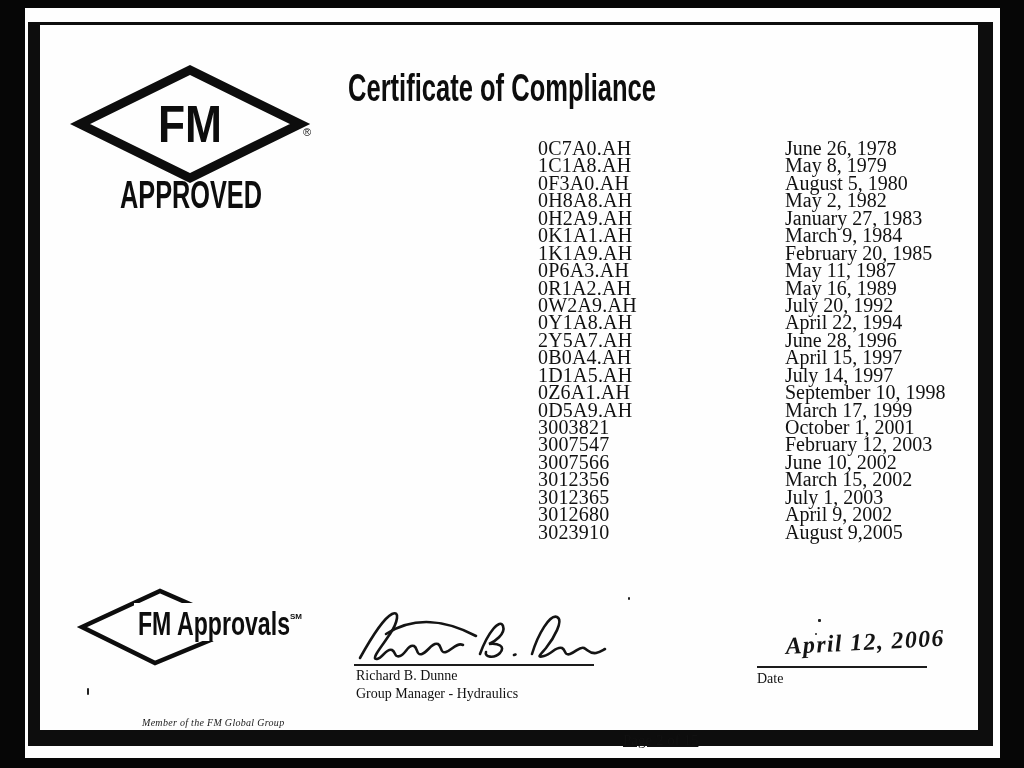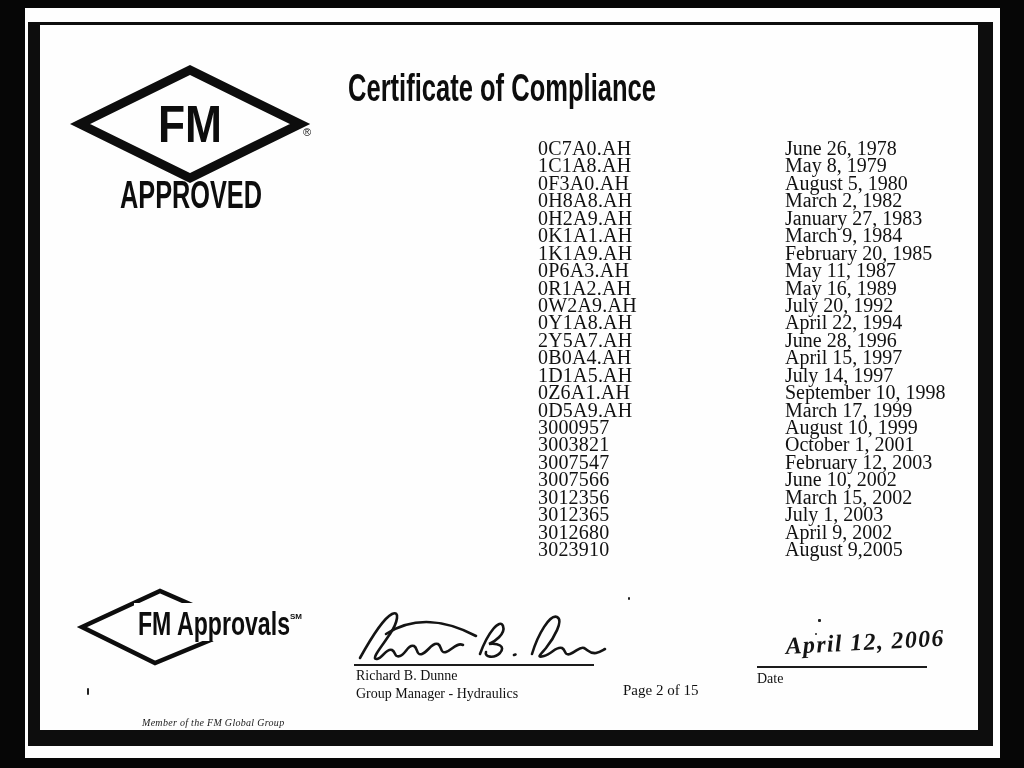--- a/index.html
+++ b/index.html
@@ -40,34 +40,33 @@
   </svg>
 
   <svg class="abs" style="left:344px;top:66px;" width="322" height="44" viewBox="0 0 322 44">
     <text x="158" y="35" text-anchor="middle" font-size="38" font-weight="bold" textLength="308" lengthAdjust="spacingAndGlyphs">Certificate of Compliance</text>
   </svg>
 
   <div id="entries-list">
       <div class="row"><span class="cell-id">0C7A0.AH</span><span class="cell-date">June 26, 1978</span></div>
       <div class="row"><span class="cell-id">1C1A8.AH</span><span class="cell-date">May 8, 1979</span></div>
       <div class="row"><span class="cell-id">0F3A0.AH</span><span class="cell-date">August 5, 1980</span></div>
-      <div class="row"><span class="cell-id">0H8A8.AH</span><span class="cell-date">March 2, 1982</span></div>
+      <div class="row"><span class="cell-id">0H8A8.AH</span><span class="cell-date">May 2, 1982</span></div>
       <div class="row"><span class="cell-id">0H2A9.AH</span><span class="cell-date">January 27, 1983</span></div>
       <div class="row"><span class="cell-id">0K1A1.AH</span><span class="cell-date">March 9, 1984</span></div>
       <div class="row"><span class="cell-id">1K1A9.AH</span><span class="cell-date">February 20, 1985</span></div>
       <div class="row"><span class="cell-id">0P6A3.AH</span><span class="cell-date">May 11, 1987</span></div>
       <div class="row"><span class="cell-id">0R1A2.AH</span><span class="cell-date">May 16, 1989</span></div>
       <div class="row"><span class="cell-id">0W2A9.AH</span><span class="cell-date">July 20, 1992</span></div>
       <div class="row"><span class="cell-id">0Y1A8.AH</span><span class="cell-date">April 22, 1994</span></div>
       <div class="row"><span class="cell-id">2Y5A7.AH</span><span class="cell-date">June 28, 1996</span></div>
       <div class="row"><span class="cell-id">0B0A4.AH</span><span class="cell-date">April 15, 1997</span></div>
       <div class="row"><span class="cell-id">1D1A5.AH</span><span class="cell-date">July 14, 1997</span></div>
       <div class="row"><span class="cell-id">0Z6A1.AH</span><span class="cell-date">September 10, 1998</span></div>
       <div class="row"><span class="cell-id">0D5A9.AH</span><span class="cell-date">March 17, 1999</span></div>
-      <div class="row"><span class="cell-id">3000957</span><span class="cell-date">August 10, 1999</span></div>
       <div class="row"><span class="cell-id">3003821</span><span class="cell-date">October 1, 2001</span></div>
       <div class="row"><span class="cell-id">3007547</span><span class="cell-date">February 12, 2003</span></div>
       <div class="row"><span class="cell-id">3007566</span><span class="cell-date">June 10, 2002</span></div>
       <div class="row"><span class="cell-id">3012356</span><span class="cell-date">March 15, 2002</span></div>
       <div class="row"><span class="cell-id">3012365</span><span class="cell-date">July 1, 2003</span></div>
       <div class="row"><span class="cell-id">3012680</span><span class="cell-date">April 9, 2002</span></div>
       <div class="row"><span class="cell-id">3023910</span><span class="cell-date">August 9,2005</span></div>
     </div>
 
   <svg class="abs" style="left:70px;top:583px;" width="252" height="88" viewBox="0 0 252 88">
@@ -91,20 +90,20 @@
   <div class="sig-line" style="left:354px;top:664px;width:240px;"></div>
   <div class="sig-name" style="left:356px;top:667px;">Richard B. Dunne</div>
   <div class="sig-name" style="left:356px;top:685px;">Group Manager - Hydraulics</div>
 
   <svg class="abs" style="left:780px;top:624px;" width="175" height="42" viewBox="0 0 175 42">
     <text class="serif-ink" x="6" y="30" font-size="24" font-style="italic" font-weight="bold" transform="rotate(-3 6 30)" textLength="158" lengthAdjust="spacing">April 12, 2006</text>
   </svg>
   <div class="sig-line" style="left:757px;top:666px;width:170px;"></div>
   <div class="sig-name" style="left:757px;top:670px;">Date</div>
 
-  <div class="footer" style="left:623px;top:682px;">Page 2 of 15</div>
+  <div class="footer" style="left:623px;top:732px;text-decoration:underline;">Page 2 of 15</div>
 
   <div class="speck" style="left:87px;top:688px;width:2px;height:7px;"></div>
   <div class="speck" style="left:818px;top:619px;width:3px;height:3px;"></div>
   <div class="speck" style="left:815px;top:633px;width:2px;height:2px;"></div>
   <div class="speck" style="left:628px;top:597px;width:2px;height:3px;"></div>
 
 </div>
 
 </body></html>

